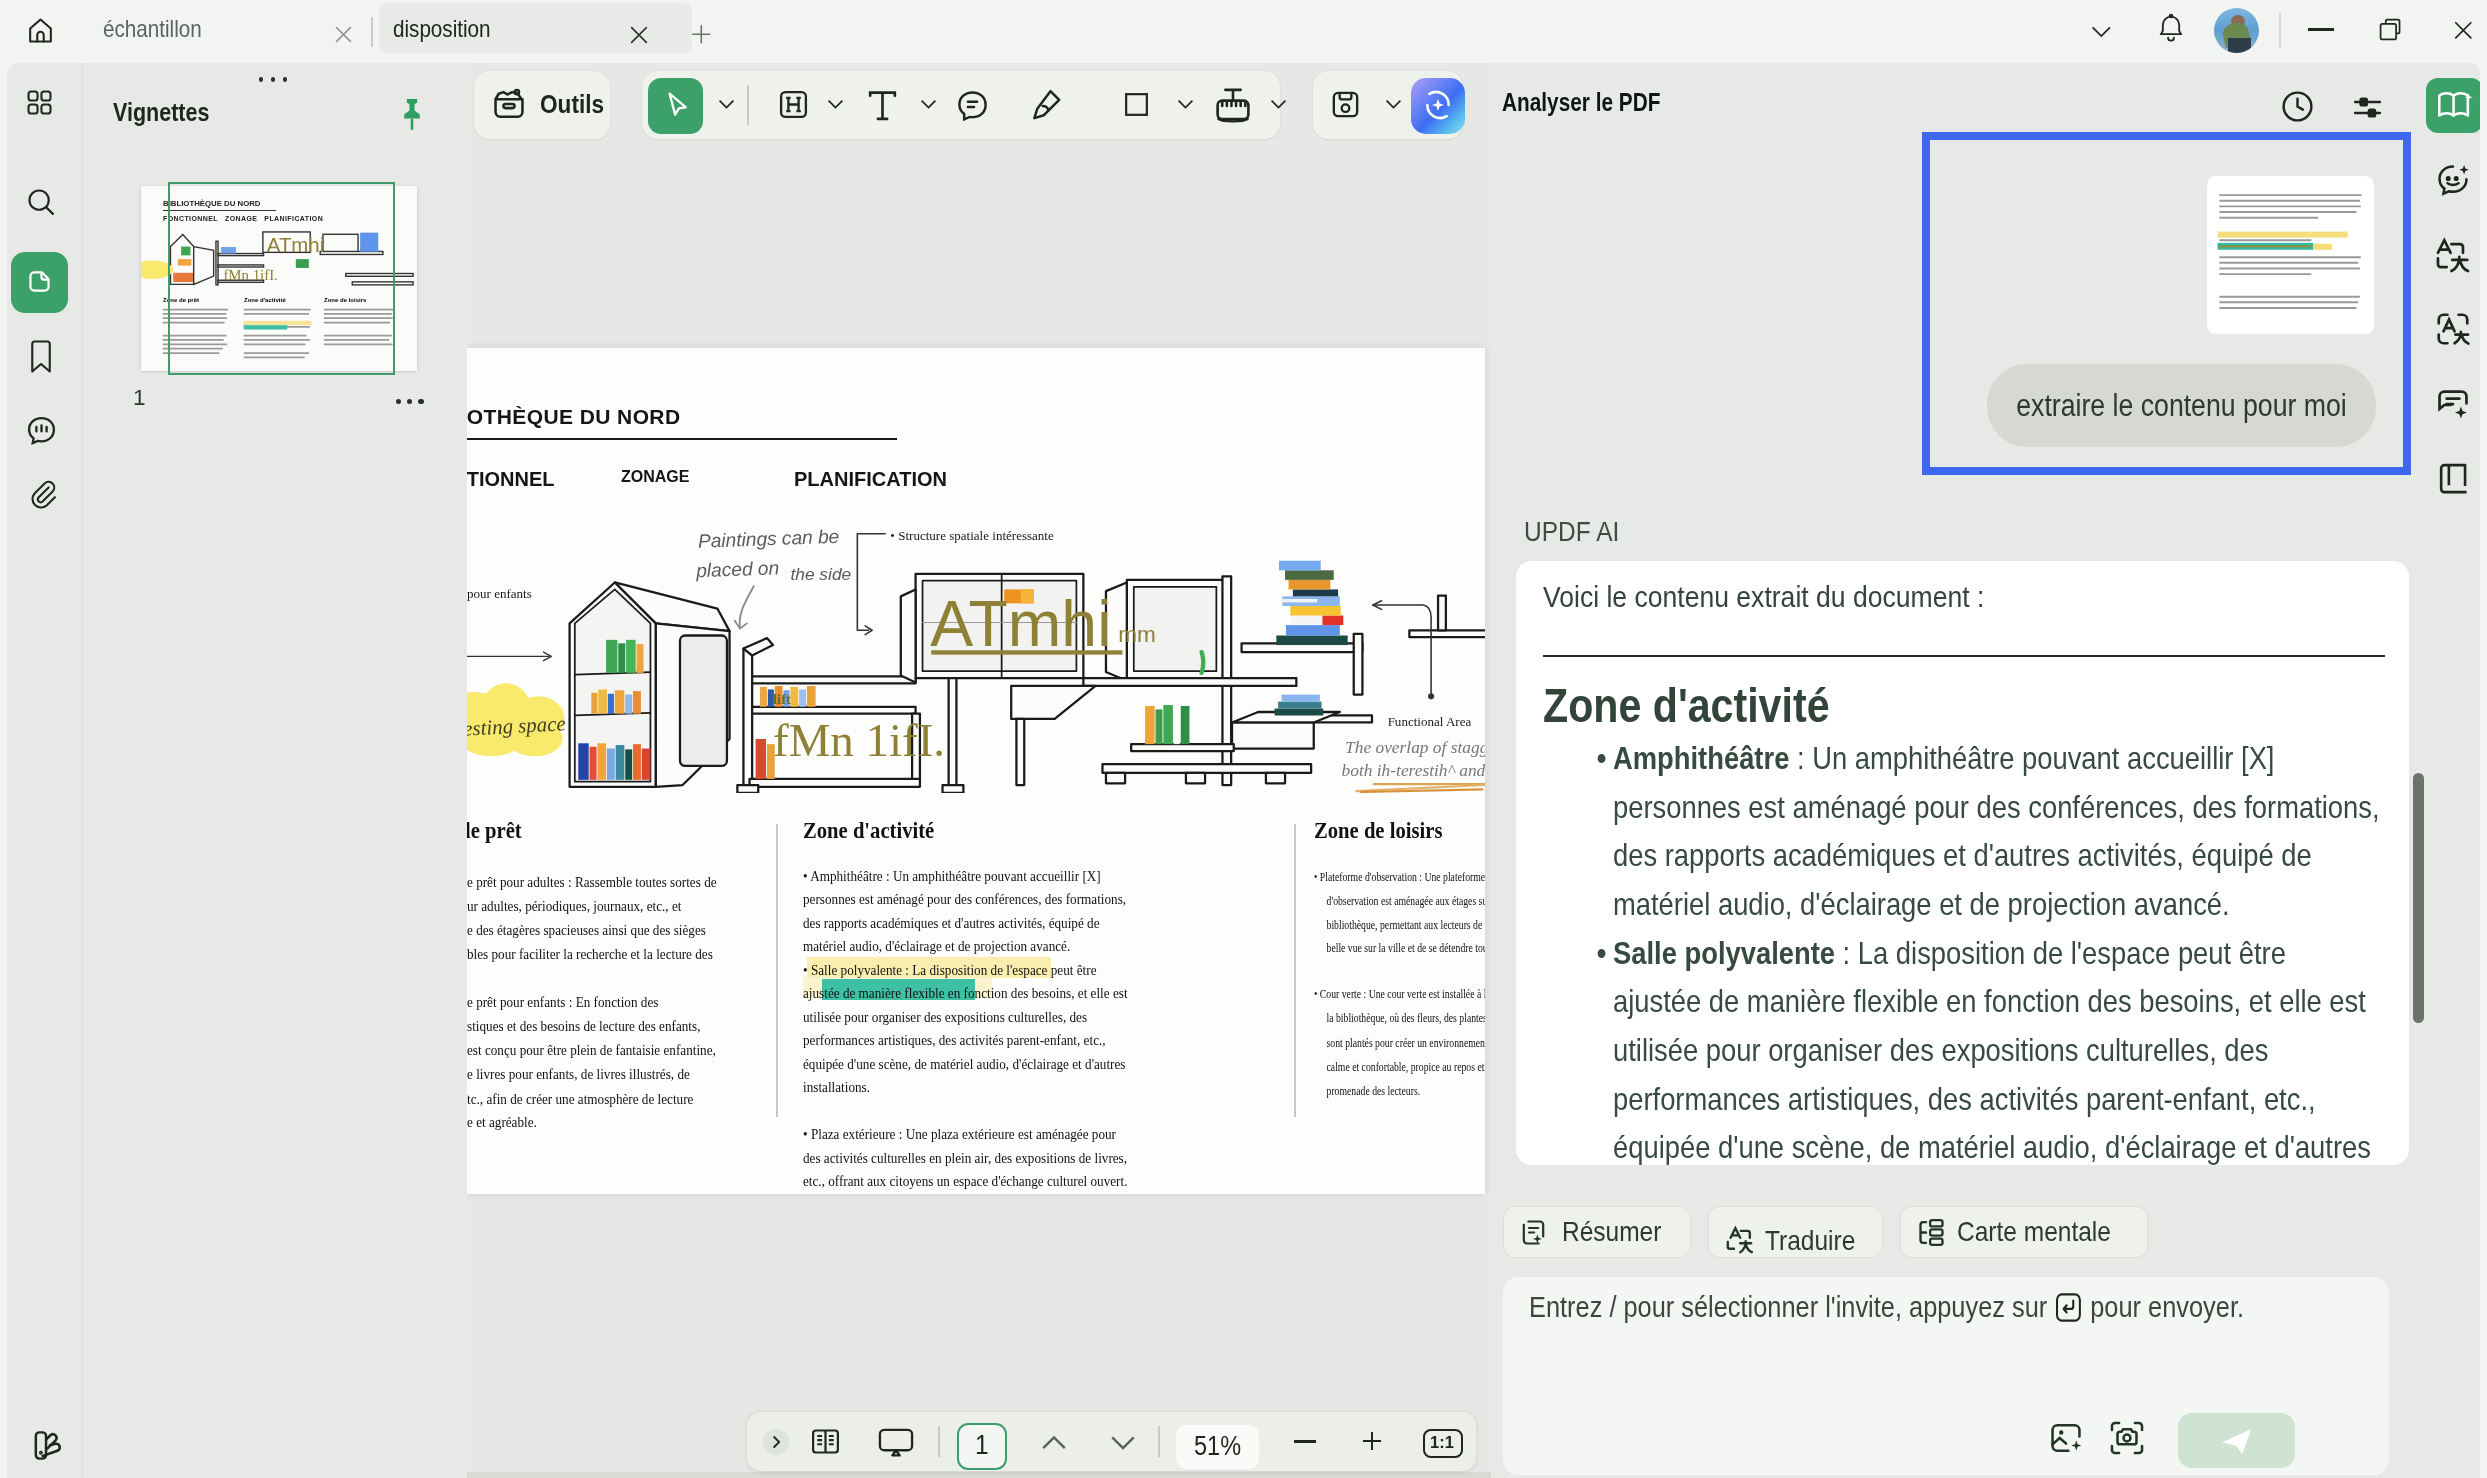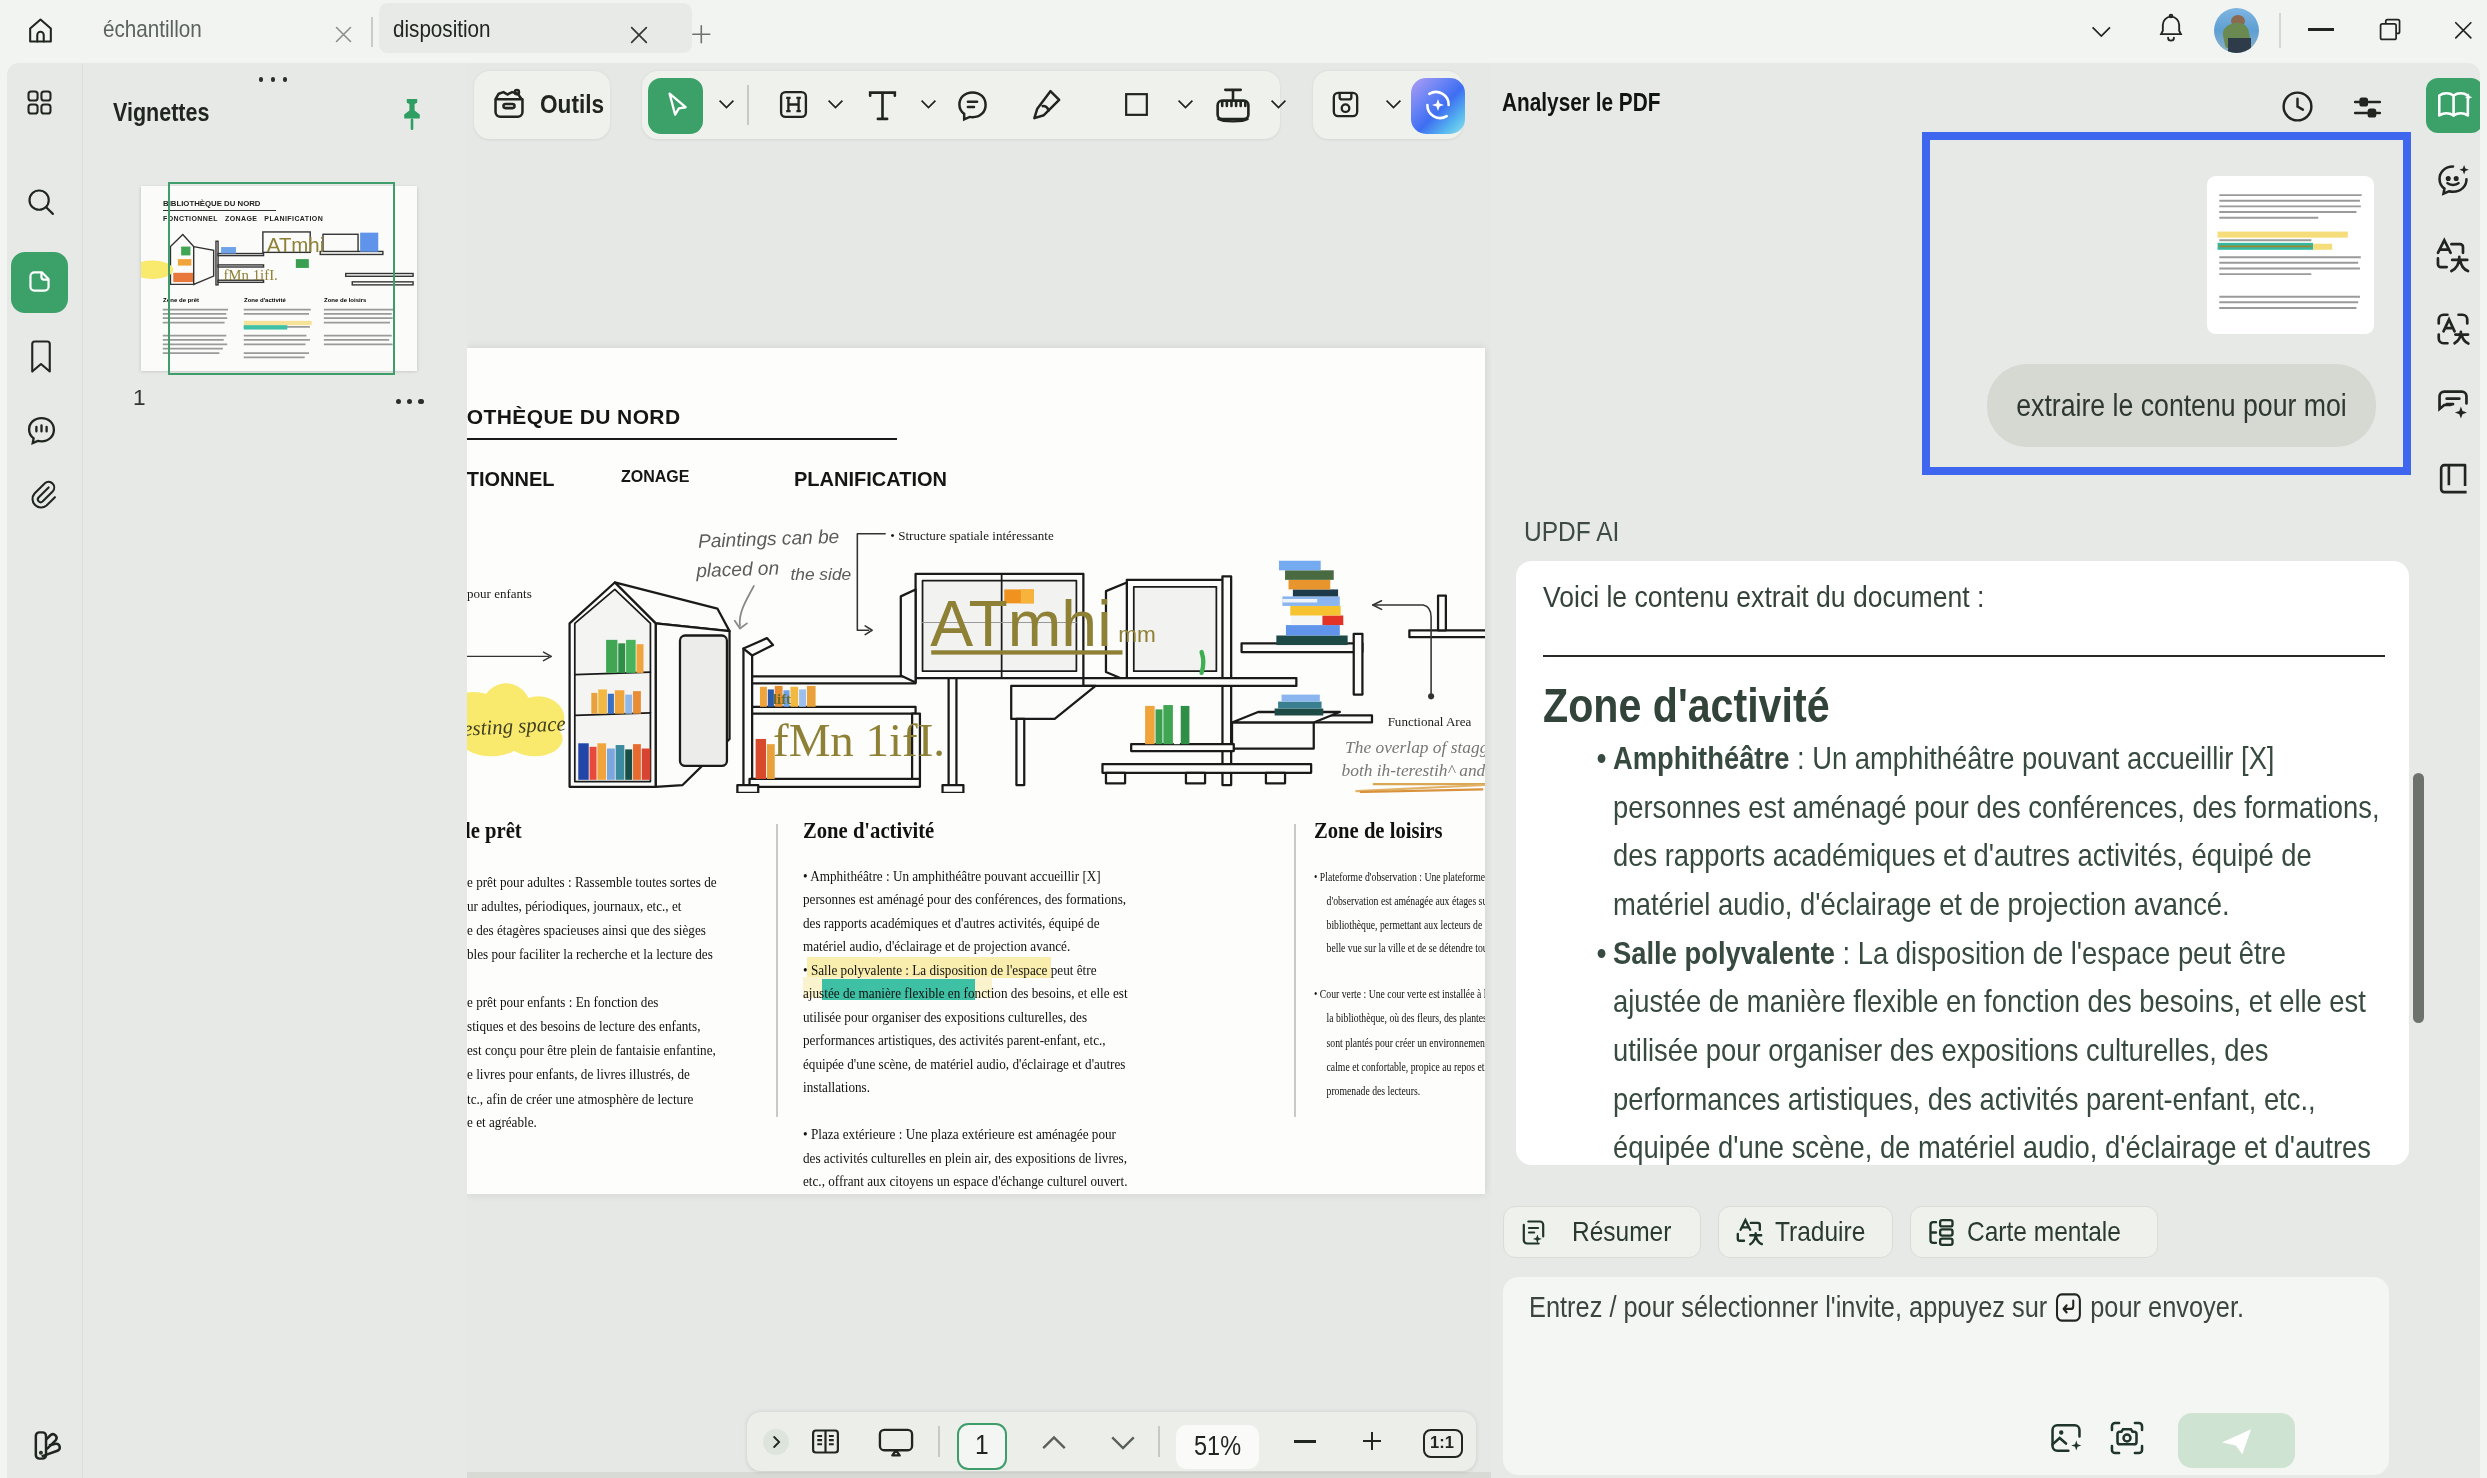--- a/index.html
+++ b/index.html
@@ -539,30 +539,30 @@
         <div class="abs" style="left:0px;top:243px;">ajustée de manière flexible en fonction des besoins, et elle est</div>
         <div class="abs" style="left:0px;top:292px;">utilisée pour organiser des expositions culturelles, des</div>
         <div class="abs" style="left:0px;top:341px;">performances artistiques, des activités parent-enfant, etc.,</div>
         <div class="abs" style="left:0px;top:389px;">équipée d'une scène, de matériel audio, d'éclairage et d'autres</div>
       </div>
     </div>
 
     <div class="abs" style="left:922px;top:710px;width:11.3px;height:250px;background:#6e726c;border-radius:6px;"></div>
 
     <div class="abs" id="qbtns" style="left:12px;top:1143px;height:52px;display:flex;gap:17.4px;">
-      <div style="height:52px;border:1.7px solid #d9ddd6;background:#eef1ec;border-radius:12px;display:flex;align-items:center;padding:0 14px;gap:23px;">
+      <div style="height:52px;border:1.7px solid #d9ddd6;background:#eef1ec;border-radius:12px;display:flex;align-items:center;padding:0 14px;gap:13px;">
         <svg width="31" height="31" viewBox="0 0 24 24" fill="none" stroke="#20352a" stroke-width="1.7" stroke-linecap="round">
             <path d="M8 3.5 h9 a2.5 2.5 0 0 1 2.5 2.5 v9"></path>
             <path d="M16 20.5 H7 a2.5 2.5 0 0 1-2.5-2.5 V6"></path>
             <path d="M8.5 8.5 h7 M8.5 12 h4"></path>
             <path d="M15 13.5 l0.9 2.6 2.6 0.9 -2.6 0.9 -0.9 2.6 -0.9-2.6 -2.6-0.9 2.6-0.9 Z" fill="#20352a" stroke="none"></path>
           </svg>
         <span style="font-size:28px;color:#2b3a31;transform:scaleX(0.875);transform-origin:left center;display:inline-block;">Résumer</span>
       </div>
-      <div style="height:52px;border:1.7px solid #d9ddd6;background:#eef1ec;border-radius:12px;display:flex;align-items:center;padding:12px 14px;gap:8.7px;">
+      <div style="height:52px;border:1.7px solid #d9ddd6;background:#eef1ec;border-radius:12px;display:flex;align-items:flex-end;padding:0 14px;gap:8.7px;">
         <svg width="33" height="33" viewBox="0 0 24 24" fill="none" stroke="#20352a" stroke-width="1.7" stroke-linecap="round">
             <path d="M5.5 10 L9 3 l3.5 7 M6.3 8.3 h5.4"></path>
             <path d="M13 5 h5 a1.5 1.5 0 0 1 1.5 1.5 V10"></path>
             <path d="M3.5 13 v3.5 A1.5 1.5 0 0 0 5 18 h3"></path>
             <path d="M12.5 14 h8 M16.5 12.5 c0 4-1.5 6.5-4 8 M16.5 14 c0.5 3 2 5.5 4.5 6.5"></path>
           </svg>
         <span style="font-size:28px;color:#2b3a31;transform:scaleX(0.875);transform-origin:left center;display:inline-block;">Traduire</span>
       </div>
       <div style="height:52px;border:1.7px solid #d9ddd6;background:#eef1ec;border-radius:12px;display:flex;align-items:center;padding:0 14px;gap:8.7px;">
         <svg width="33" height="33" viewBox="0 0 24 24" fill="none" stroke="#20352a" stroke-width="1.7" stroke-linecap="round">

